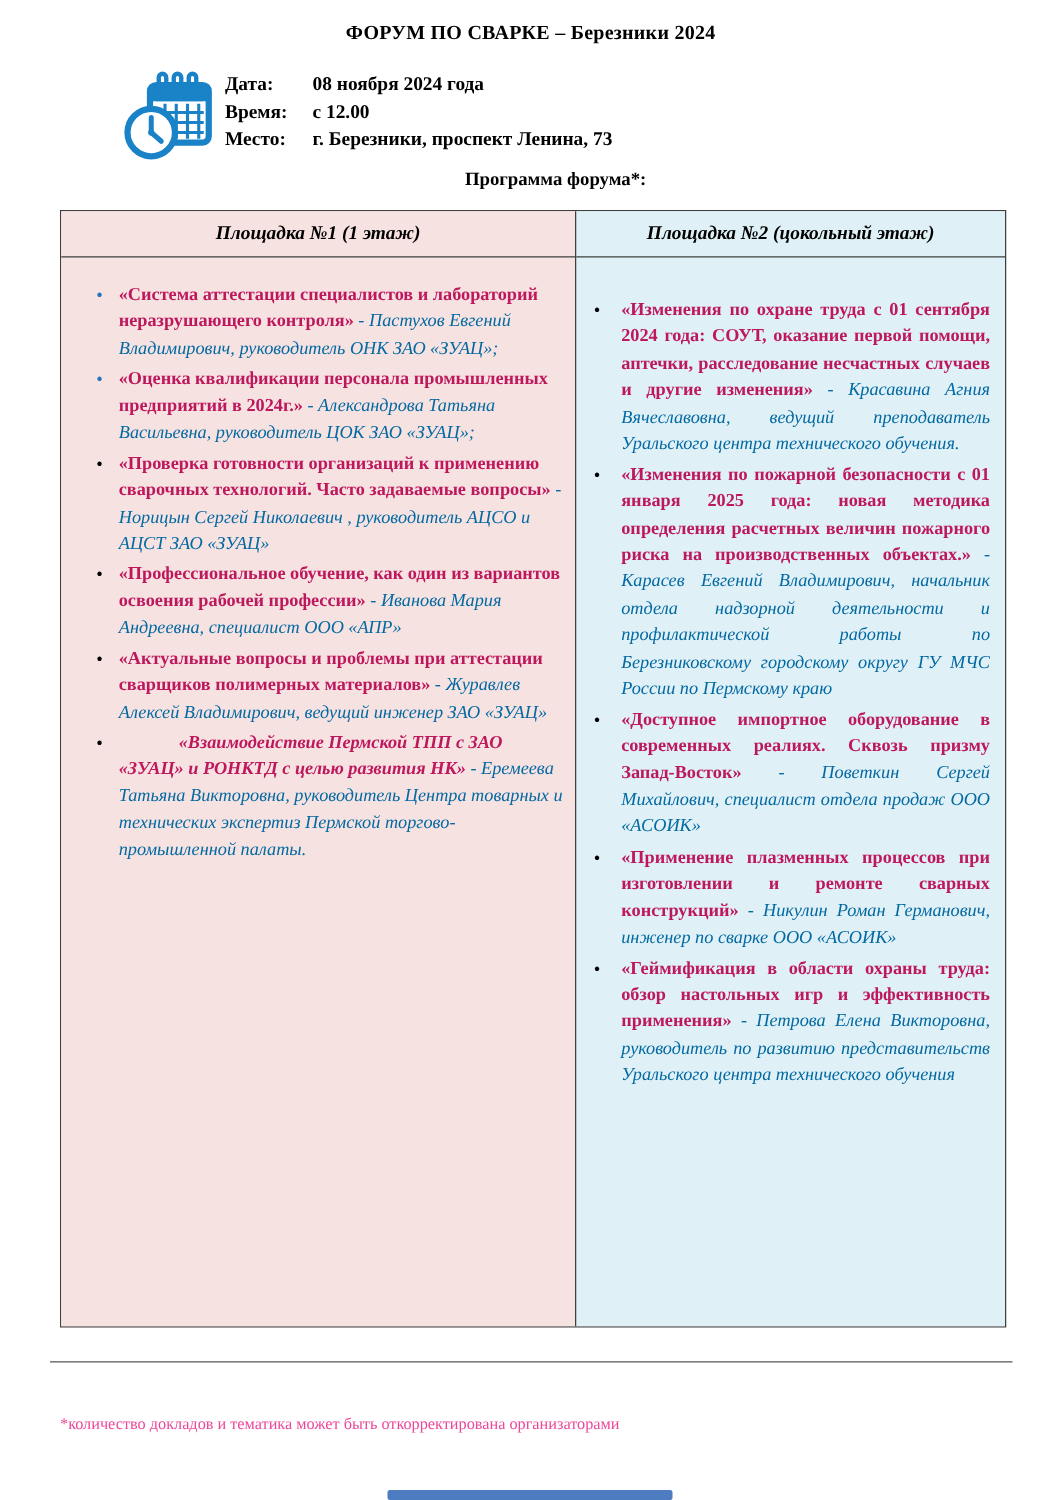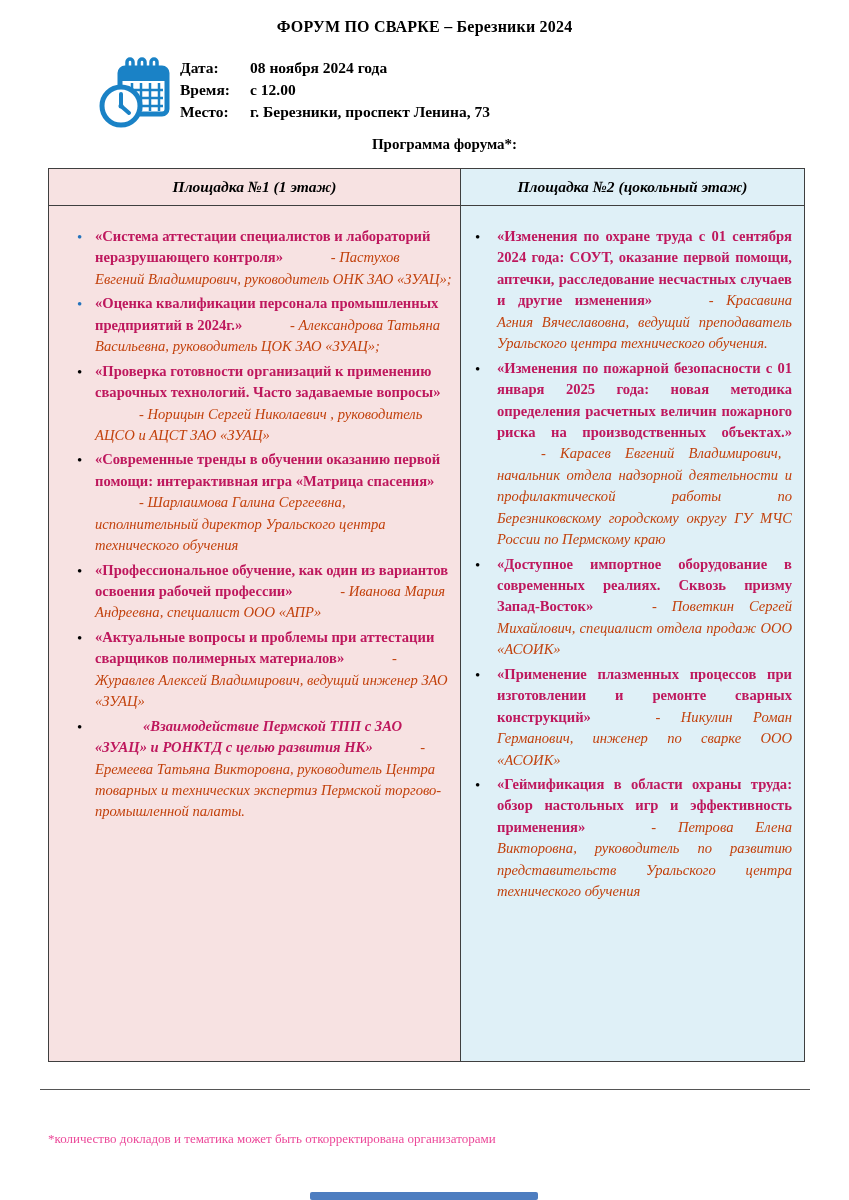--- a/index.html
+++ b/index.html
@@ -29,21 +29,21 @@
     position:absolute;top:136px;left:0;width:849px;text-align:center;
     font-size:15px;font-weight:bold;margin-left:20px;
   }
 
   .program-table{
     position:absolute;left:48px;top:168px;width:757px;height:894px;
     border:1.5px solid #3f3f3f;display:flex;box-sizing:border-box;
   }
   .venue-col{display:flex;flex-direction:column;box-sizing:border-box;}
   .venue1{width:411px;background:#f7e2e2;}
-  .venue2{flex:1;background:#dff0f7;border-left:1.5px solid #3f3f3f;}
+  .venue2{flex:1;background:#dff0f7;border-left:1.5px solid #3f3f3f;gap:12px;}
   .venue-header{
     height:36px;flex:0 0 36px;border-bottom:1.5px solid #3f3f3f;
     display:flex;align-items:center;justify-content:center;
     font-size:15.5px;font-weight:bold;font-style:italic;
   }
   .venue-body{flex:1;overflow:hidden;}
 
   ul.talks{list-style:none;margin:0;padding:0;}
   .venue1 ul.talks{padding:20px 8px 0 26px;}
   .venue2 ul.talks{padding:20px 12px 0 10px;}
@@ -52,21 +52,21 @@
   .venue2 li.talk{padding-left:26px;text-align:justify;}
   li.talk::before{
     content:"\2022";position:absolute;left:2px;top:0;
     font-size:15px;color:#000;
   }
   .venue2 li.talk::before{left:4px;}
   li.talk.bullet-blue::before{color:#2473bc;}
 
   .talk-title{color:#be185d;font-weight:bold;}
   .talk-title.title-italic{font-style:italic;margin-left:48px;}
-  .talk-speaker{font-style:italic;color:#c2410c;margin-left:44px;}
+  .talk-speaker{font-style:italic;color:#0369a1;}
 
   .footnote-rule{
     position:absolute;left:40px;top:1089px;width:770px;height:0;
     border-top:1.5px solid #555;
   }
   .footnote{
     position:absolute;left:48px;top:1131px;width:760px;
     font-size:13px;color:#ec4899;
   }
 
@@ -122,23 +122,20 @@
           <li class="talk bullet-blue">
             <span class="talk-title">«Система аттестации специалистов и лабораторий неразрушающего контроля»</span><span class="talk-speaker"> - Пастухов Евгений Владимирович, руководитель ОНК ЗАО «ЗУАЦ»;</span>
           </li>
           <li class="talk bullet-blue">
             <span class="talk-title">«Оценка квалификации персонала промышленных предприятий в 2024г.»</span><span class="talk-speaker"> - Александрова Татьяна Васильевна, руководитель ЦОК ЗАО «ЗУАЦ»;</span>
           </li>
           <li class="talk">
             <span class="talk-title">«Проверка готовности организаций к применению сварочных технологий. Часто задаваемые вопросы»</span><span class="talk-speaker">  - Норицын Сергей Николаевич , руководитель АЦСО и АЦСТ ЗАО «ЗУАЦ»</span>
           </li>
           <li class="talk">
-            <span class="talk-title">«Современные тренды в обучении оказанию первой помощи: интерактивная игра «Матрица спасения»</span><span class="talk-speaker"> - Шарлаимова Галина Сергеевна, исполнительный директор Уральского центра технического обучения</span>
-          </li>
-          <li class="talk">
             <span class="talk-title">«Профессиональное обучение, как один из вариантов освоения рабочей профессии»</span><span class="talk-speaker"> - Иванова Мария Андреевна, специалист ООО «АПР»</span>
           </li>
           <li class="talk">
             <span class="talk-title">«Актуальные вопросы и проблемы при аттестации сварщиков полимерных материалов»</span><span class="talk-speaker"> - Журавлев Алексей Владимирович, ведущий инженер ЗАО «ЗУАЦ»</span>
           </li>
           <li class="talk">
             <span class="talk-title title-italic">«Взаимодействие Пермской ТПП с ЗАО «ЗУАЦ» и РОНКТД с целью развития НК»</span><span class="talk-speaker"> - Еремеева Татьяна Викторовна, руководитель Центра товарных и технических экспертиз Пермской торгово-промышленной палаты.</span>
           </li>
         </ul>
       </div>

